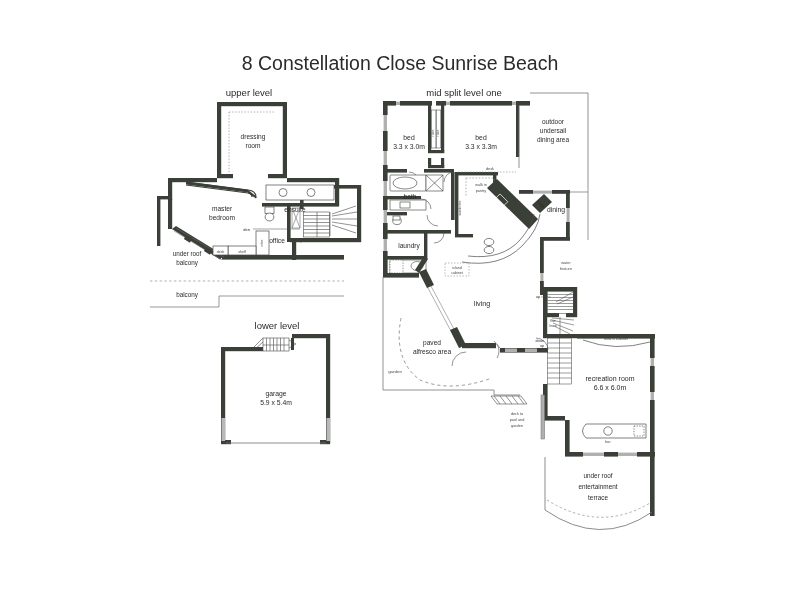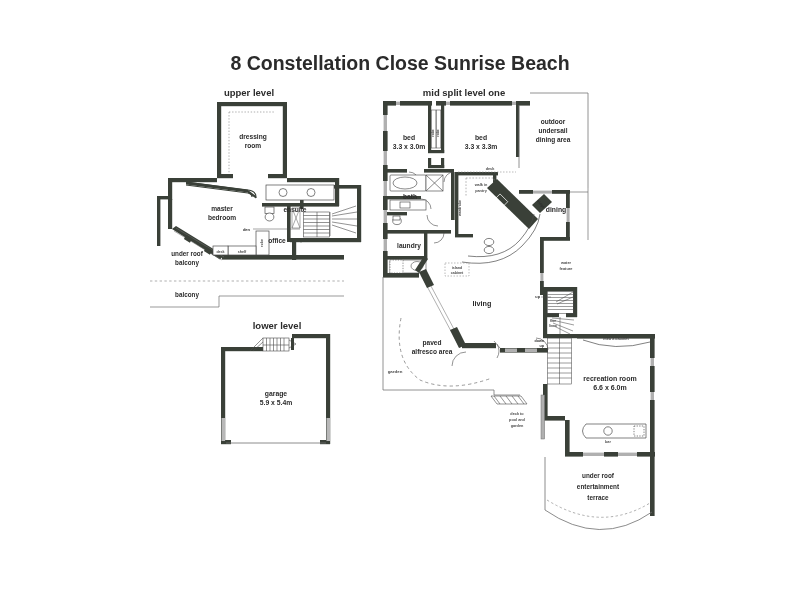--- a/index.html
+++ b/index.html
@@ -3,21 +3,21 @@
 <meta charset="utf-8">
 <style>
   html,body{margin:0;padding:0;background:#ffffff;}
   body{
     width:800px;height:600px;
     font-family:"Liberation Sans", sans-serif;
     color:#2b2b2b;
     overflow:hidden;
     position:relative;
   }
-  #plan-root{position:absolute;left:0;top:0;width:800px;height:600px;font-weight:bold;}
+  #plan-root{position:absolute;left:0;top:0;width:800px;height:600px;}
   #plan-svg{display:block;width:800px;height:600px;}
   .ttl{font-family:"Liberation Sans", sans-serif;}
 </style>
 </head>
 <body>
 
 <div id="plan-root">
   <svg id="plan-svg" viewBox="0 0 800 600" xmlns="http://www.w3.org/2000/svg">
 
     <rect x="0" y="0" width="800" height="600" fill="#ffffff"></rect>

